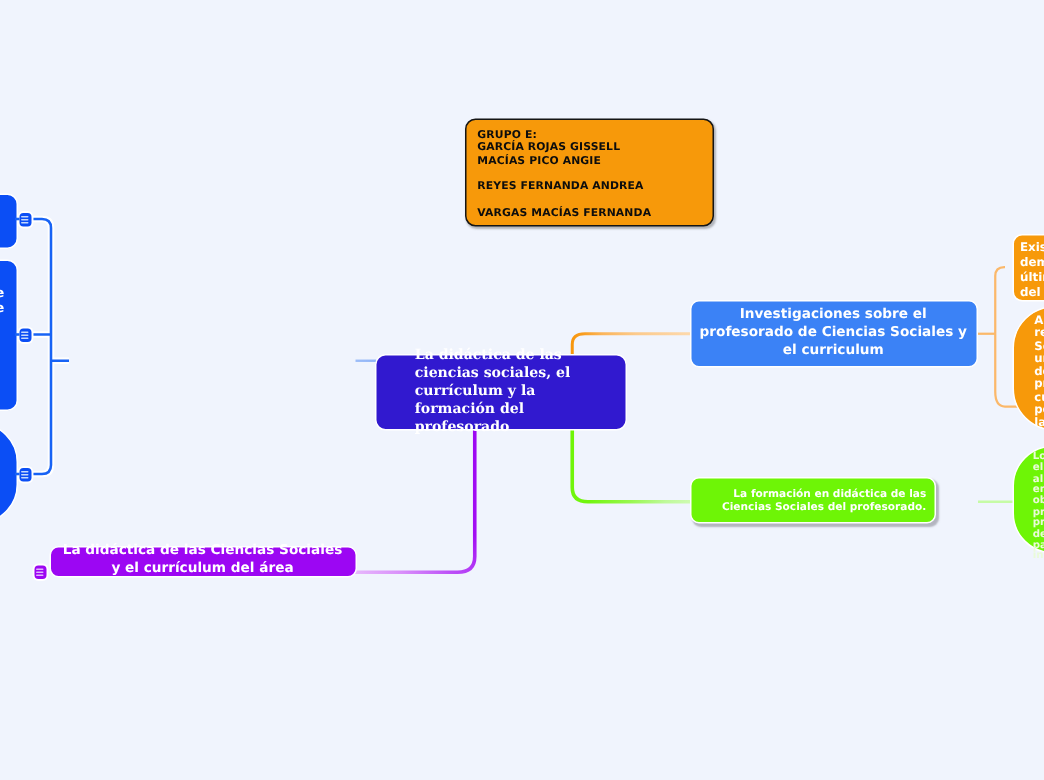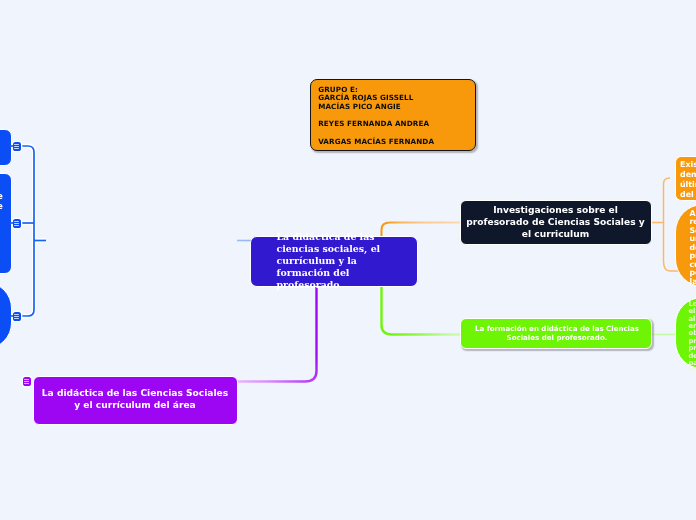--- a/index.html
+++ b/index.html
@@ -24,32 +24,32 @@
     border-radius:7px;border:1.5px solid #ffffff;
     color:#fff;font-family:"DejaVu Serif",serif;font-size:9.4px;line-height:11.9px;
     text-align:left;padding-left:26px;padding-right:8px;box-sizing:border-box;
     justify-content:flex-start;}
 
   
   #left-main{left:44.5px;top:222.5px;width:193px;height:35px;background:#0b4ef5;
     border-radius:6px;border:1.5px solid #fff;color:#fff;font-size:9.1px;line-height:11.6px;}
 
   
-  #left-purple{left:32.5px;top:363.5px;width:205px;height:49px;background:#9c06f3;
+  #left-purple{left:32.5px;top:363.5px;width:205px;height:21px;background:#9c06f3;
     border-radius:6px;border:1.5px solid #fff;color:#fff;font-size:9.1px;line-height:11.6px;
-    white-space:pre-line;margin-top:12px;}
-
-  
-  #right-orange{left:459.5px;top:199.5px;width:192px;height:45px;background:#0f172a;
+    white-space:pre-line;}
+
+  
+  #right-orange{left:459.5px;top:199.5px;width:192px;height:45px;background:#3b82f6;
     border-radius:6px;border:1.5px solid #fff;color:#fff;font-size:9.1px;line-height:12px;}
 
   
-  #right-green{left:459.5px;top:317.5px;width:192px;height:31px;background:#6ef506;
+  #right-green{left:459.5px;top:317.5px;width:164px;height:31px;background:#6ef506;
     border-radius:6px;border:1.5px solid #fff;color:#fff;font-size:7.05px;line-height:9.3px;
-    text-align:center;padding-left:8px;padding-right:5px;justify-content:flex-start;
+    text-align:right;padding-left:8px;padding-right:5px;justify-content:flex-start;
     box-shadow:1.6px 1.8px 1.2px rgba(130,130,140,.55);}
 
   
   #far-orange-1{left:674.5px;top:155.5px;width:120px;height:45px;background:#f7990a;
     border-radius:6.5px;border:1.5px solid #fff;color:#fff;font-size:7.9px;line-height:10px;
     text-align:left;padding-left:4.5px;justify-content:flex-start;align-items:flex-start;
     padding-top:3.8px;}
   #far-orange-2{left:674.5px;top:203.5px;width:130px;height:83px;background:#f7990a;
     border-radius:28px;border:1.5px solid #fff;color:#fff;font-size:7.8px;line-height:8.5px;
     text-align:left;padding-left:14px;justify-content:flex-start;align-items:flex-start;

